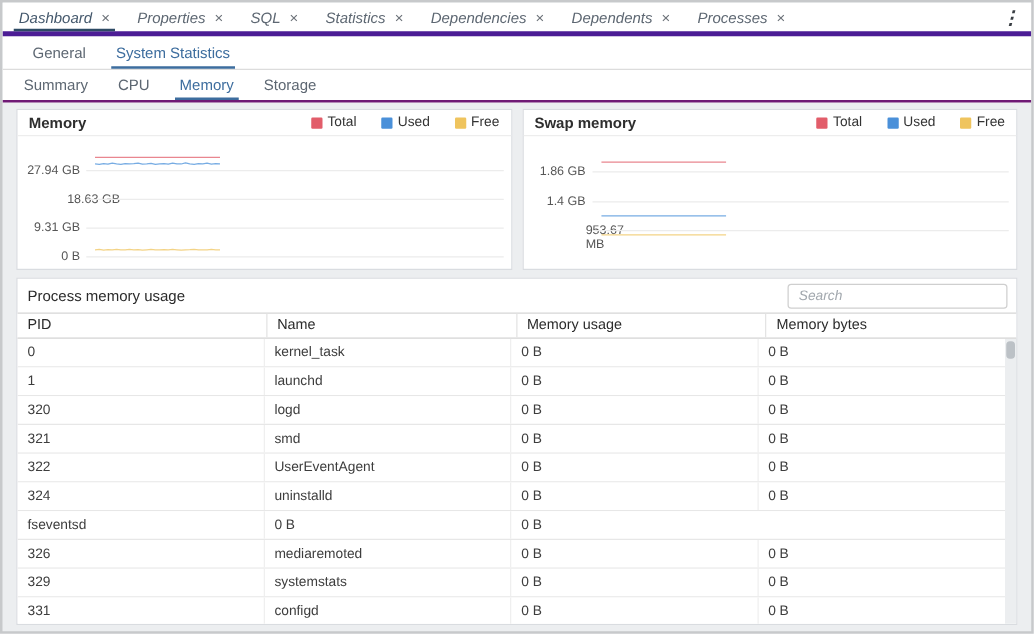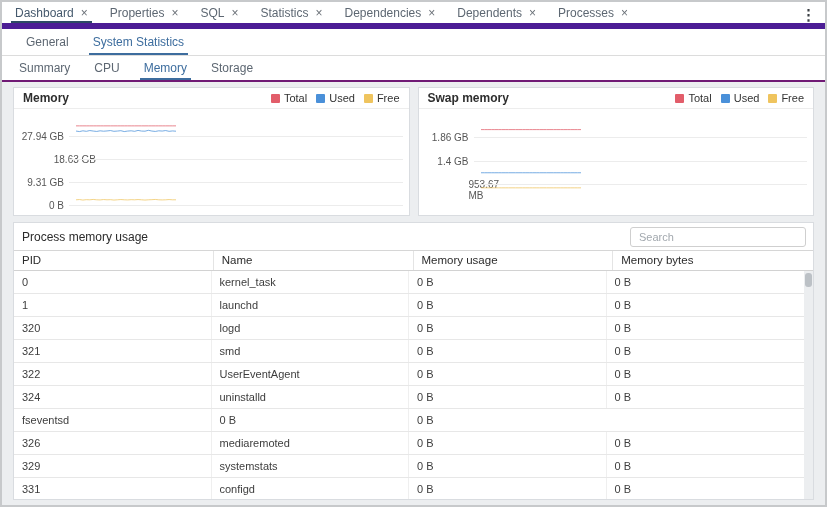--- a/index.html
+++ b/index.html
@@ -11,22 +11,22 @@
   .window {
     width: 827px; height: 507px;
     border: 2px solid #c7c9cb;
     background: #eceef0;
     overflow: hidden;
     position: relative;
   }
 
   
   .tabbar1 {
-    height: 27px; background: #fff; border-bottom: 6px solid #4c1d95;
-    display: flex; align-items: stretch; padding-left: 2px; position: relative;
+    height: 27px; background: #fff; border-bottom: 4px solid #4c1d95;
+    display: flex; align-items: stretch; padding-left: 2px; position: relative; font-style: italic;
   }
   .tab {
     display: flex; align-items: center; gap: 7px; padding: 0 11px;
     font-size: 12px; color: #5d6772; cursor: pointer; position: relative; white-space: nowrap;
   }
   .tab .close { color: #6b7178; font-size: 12px; line-height: 1; }
   .tab.active { color: #44586c; }
   .tab.active::after {
     content: ""; position: absolute; left: 7px; right: 7px; bottom: 0;
     height: 2px; background: #2d4a64;
@@ -55,21 +55,21 @@
 
   
   .charts-row { display: flex; gap: 8px; padding: 5px 11px 6px 11px; }
   .panel { background: #fff; border: 1px solid #d9dce0; }
   .chart-panel { flex: 1; height: 129px; display: flex; flex-direction: column; }
   .chart-head {
     height: 21px; display: flex; justify-content: space-between; align-items: center;
     padding: 0 9px; border-bottom: 1px solid #ededed; flex: none;
   }
   .chart-title { font-size: 12px; font-weight: 700; color: #2e2e2e; }
-  .legend { display: flex; align-items: center; gap: 9px; }
+  .legend { display: flex; align-items: center; gap: 20px; }
   .legend-item { display: flex; align-items: center; gap: 4px; font-size: 11px; color: #333; cursor: pointer; }
   .swatch { width: 9px; height: 9px; border-radius: 1px; flex: none; }
   .chart-body { position: relative; flex: 1; margin: 1px 2px 2px 2px; overflow: hidden; }
   .ytick {
     position: absolute; font-size: 10px; color: #565656; text-align: right;
     width: 48px; transform: translateY(-5px); pointer-events: none;
   }
   .gridline { position: absolute; height: 1px; background: #ececec; right: 4px; pointer-events: none; }
   .chart-svg { position: absolute; top: 0; bottom: 0; right: 4px; height: 100%; }
 
@@ -79,20 +79,21 @@
   }
   .table-head {
     height: 27px; flex: none; display: flex; justify-content: space-between;
     align-items: center; padding: 0 7px 0 8px;
   }
   .table-title { font-size: 12px; color: #2b2b2b; }
   .search-input {
     width: 176px; height: 20px; border: 1px solid #cfcfcf; border-radius: 3px;
     font-size: 11px; padding: 0 8px; color: #333; outline: none;
     font-family: "Liberation Sans", sans-serif;
+    font-style: italic;
   }
   .search-input::placeholder { color: #a2a8ae; }
   .grid-header {
     display: grid; grid-template-columns: 1fr 1fr 1fr 1fr;
     border-top: 1px solid #d6d6d6; border-bottom: 1px solid #d2d2d2;
     height: 21px; flex: none; background: #fff;
   }
   .grid-header .hcell {
     font-size: 11.5px; color: #2b2b2b; padding: 3px 0 0 8px;
     border-right: 1px solid #e4e4e4; cursor: pointer; overflow: hidden; white-space: nowrap;

